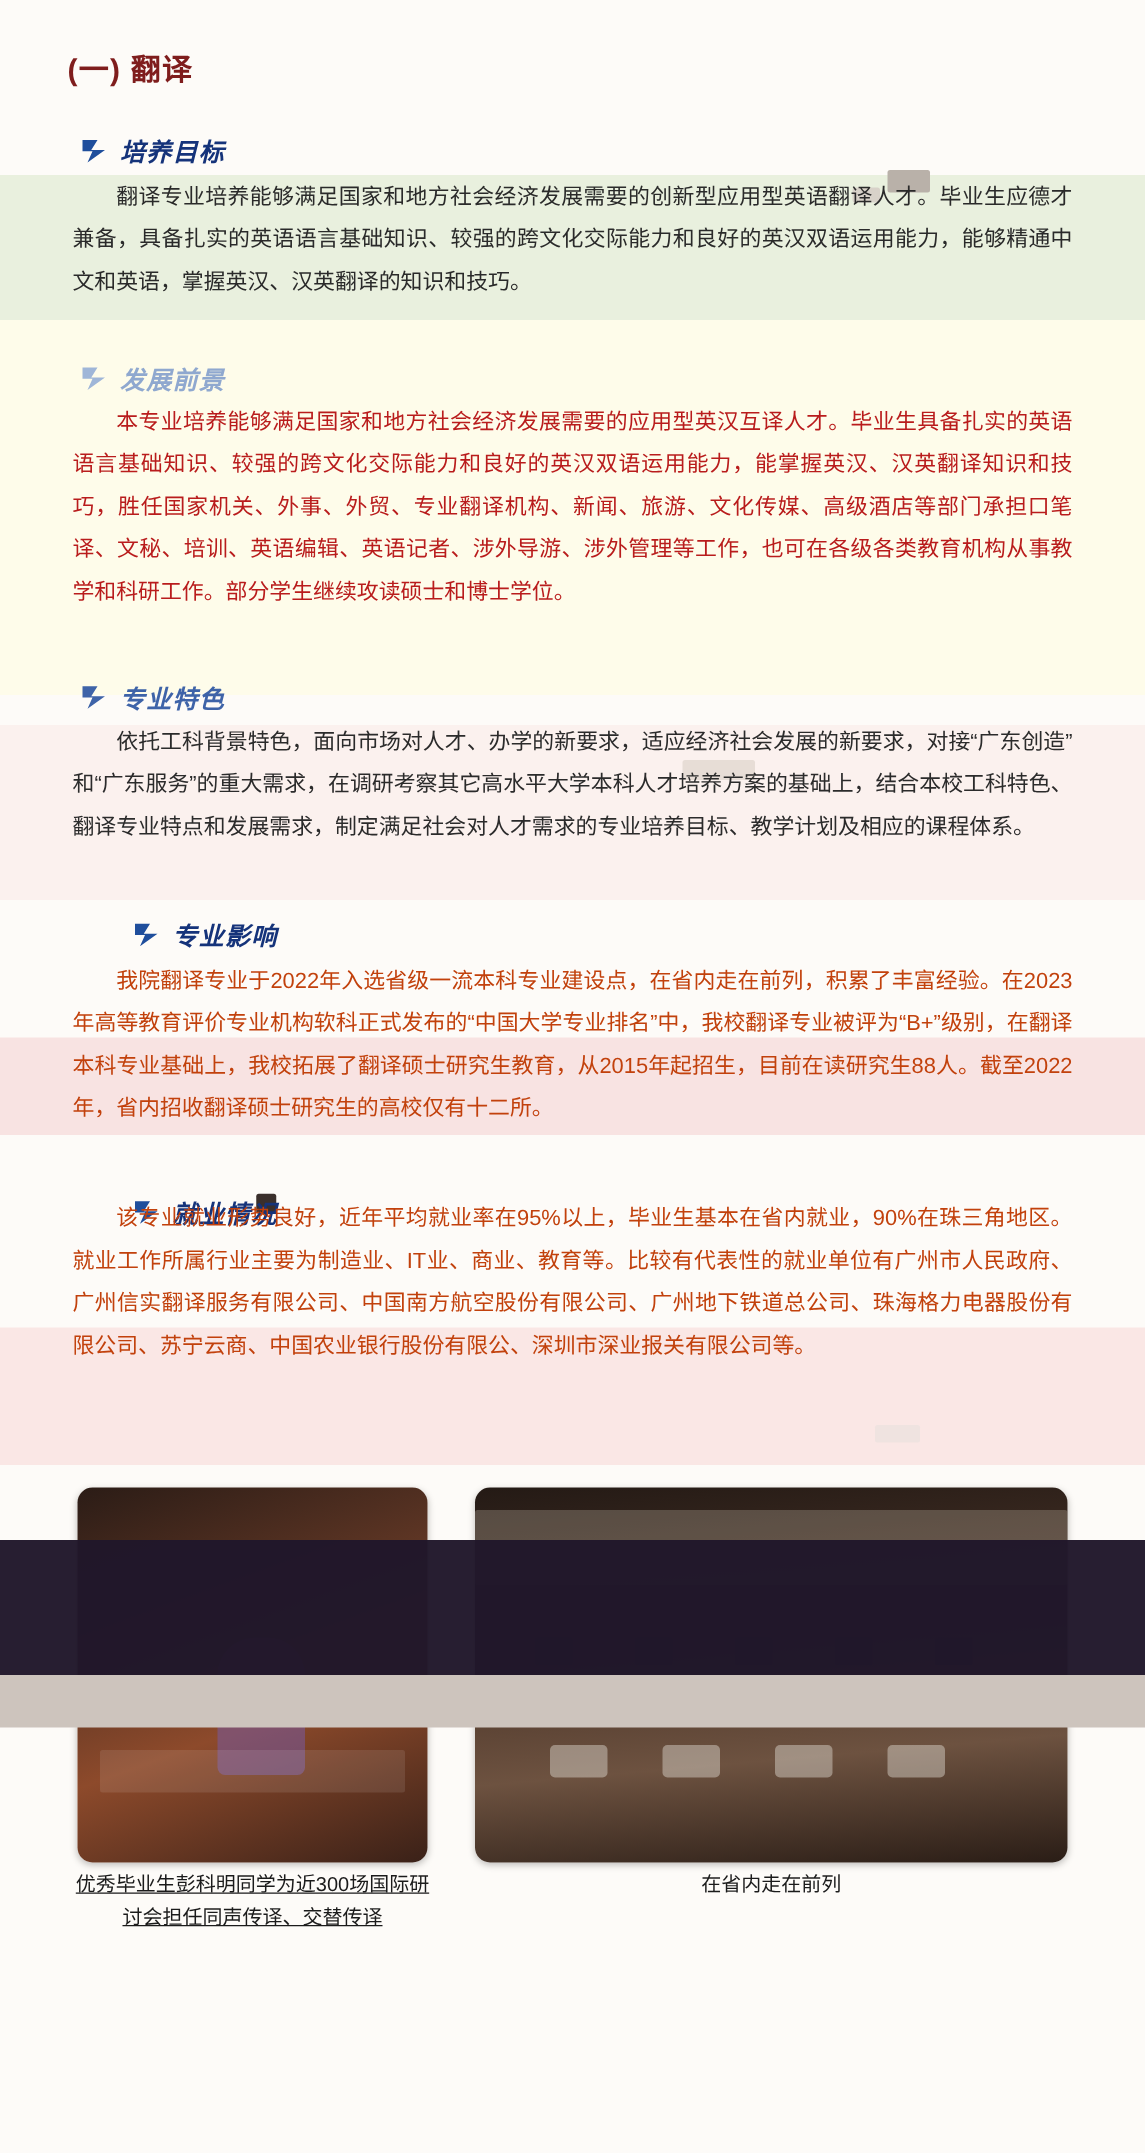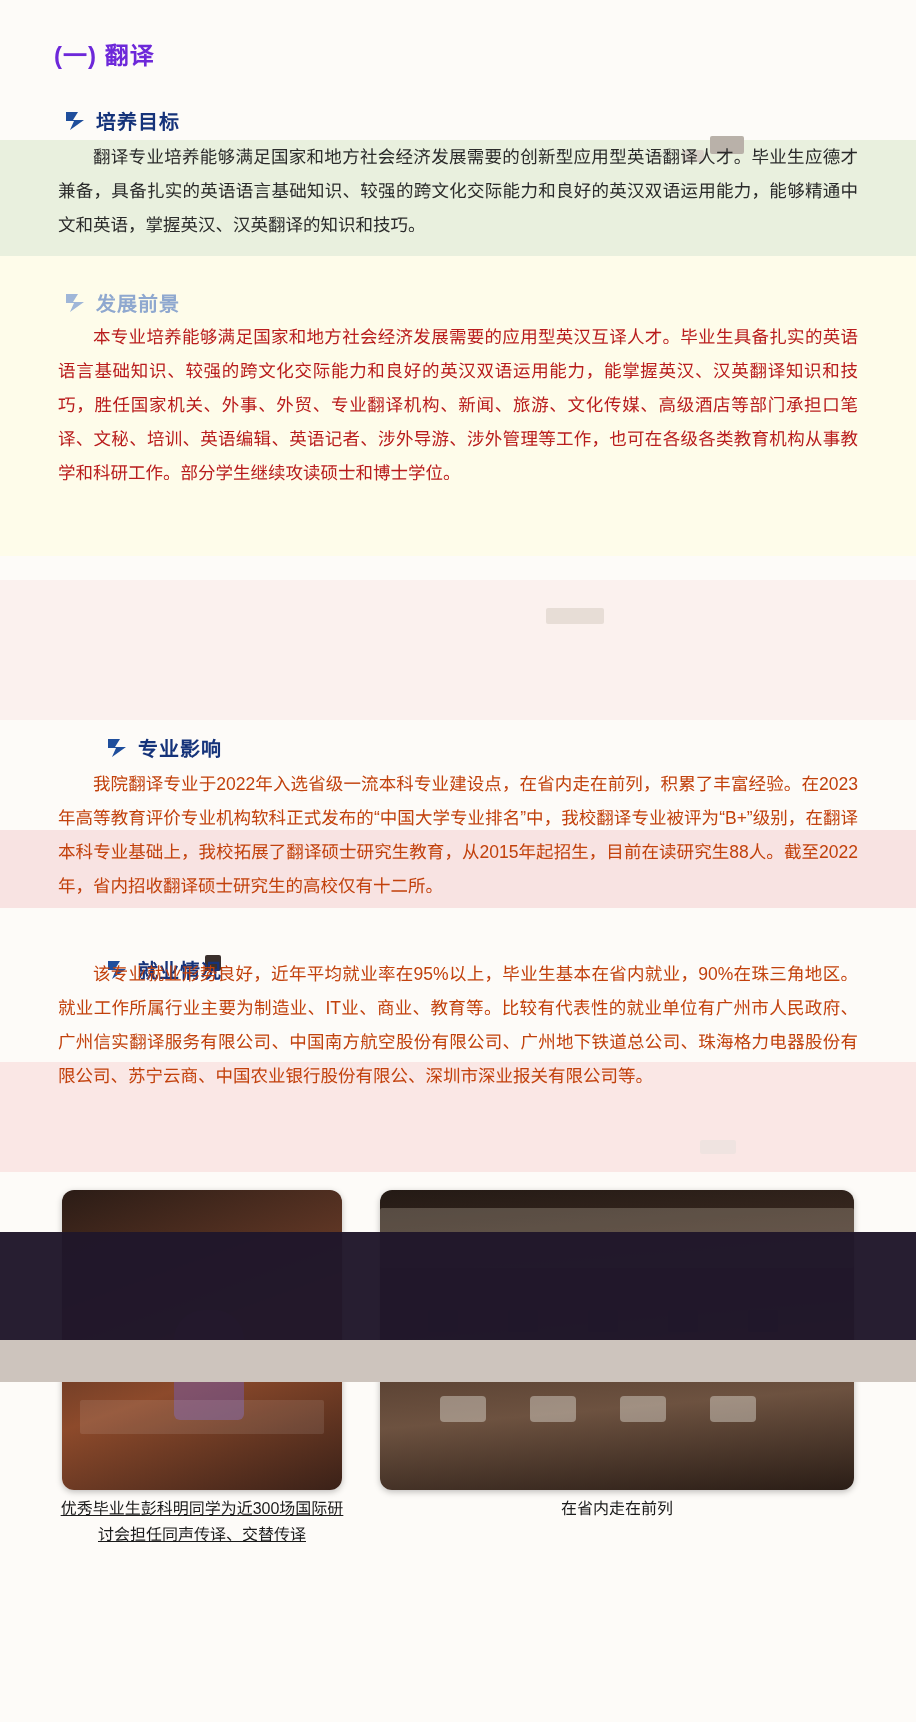--- a/index.html
+++ b/index.html
@@ -25,26 +25,26 @@
   .band-cream{top:256px;height:300px;background:rgba(253,252,228,.72);}
   .band-rose1{top:580px;height:140px;background:rgba(250,238,236,.85);}
   .band-rose2{top:830px;height:78px;background:rgba(246,221,220,.80);}
   .band-rose3{top:1062px;height:110px;background:rgba(249,226,224,.80);}
   .band-dark{top:1232px;height:110px;background:#20172a;opacity:.97;}
   .band-grey{top:1340px;height:42px;background:#cdc4bd;}
 
   
   .h-main{
     position:absolute;left:54px;top:36px;
-    font-size:24px;font-weight:bold;color:#6d28d9;letter-spacing:1px;
+    font-size:24px;font-weight:bold;color:#7f1d1d;letter-spacing:1px;
   }
   .sec{position:absolute;left:0;width:100%;}
   .sec-head{
     display:flex;align-items:center;gap:10px;
-    font-size:20px;font-weight:bold;color:#15337a;letter-spacing:1px;
+    font-size:20px;font-weight:bold;color:#15337a;letter-spacing:1px;font-style:italic;
   }
   .flag{
     width:22px;height:20px;flex:0 0 auto;display:block;
   }
   .para{
     position:absolute;
     left:58px;width:800px;
     font-size:17.5px;
     line-height:34px;
     text-align:justify;
@@ -122,20 +122,29 @@
   <div class="sec faded" style="top:288px;">
     <div class="sec-head" style="margin-left:64px;">
       <svg class="flag" viewBox="0 0 22 20">
         <path d="M2 1 L14 1 L9 9 L20 9 L6 19 L10 10 L2 10 Z"></path>
       </svg>
       <span>发展前景</span>
     </div>
   </div>
   <div class="para washed" style="top:320px;">本专业培养能够满足国家和地方社会经济发展需要的应用型英汉互译人才。毕业生具备扎实的英语语言基础知识、较强的跨文化交际能力和良好的英汉双语运用能力，能掌握英汉、汉英翻译知识和技巧，胜任国家机关、外事、外贸、专业翻译机构、新闻、旅游、文化传媒、高级酒店等部门承担口笔译、文秘、培训、英语编辑、英语记者、涉外导游、涉外管理等工作，也可在各级各类教育机构从事教学和科研工作。部分学生继续攻读硕士和博士学位。</div>
 
+  <div class="sec" style="top:543px;">
+    <div class="sec-head" style="margin-left:64px;color:#3e63a8;">
+      <svg class="flag" viewBox="0 0 22 20">
+        <path d="M2 1 L14 1 L9 9 L20 9 L6 19 L10 10 L2 10 Z" fill="#3e63a8"></path>
+      </svg>
+      <span>专业特色</span>
+    </div>
+  </div>
+  <div class="para" style="top:576px;color:#2b2b2b;">依托工科背景特色，面向市场对人才、办学的新要求，适应经济社会发展的新要求，对接“广东创造”和“广东服务”的重大需求，在调研考察其它高水平大学本科人才培养方案的基础上，结合本校工科特色、翻译专业特点和发展需求，制定满足社会对人才需求的专业培养目标、教学计划及相应的课程体系。</div>
 
   <div class="sec" style="top:733px;">
     <div class="sec-head" style="margin-left:106px;">
       <svg class="flag" viewBox="0 0 22 20">
         <path d="M2 1 L14 1 L9 9 L20 9 L6 19 L10 10 L2 10 Z" fill="#1f4e9c"></path>
       </svg>
       <span>专业影响</span>
     </div>
   </div>
   <div class="para" style="top:767px;">我院翻译专业于2022年入选省级一流本科专业建设点，在省内走在前列，积累了丰富经验。在2023年高等教育评价专业机构软科正式发布的“中国大学专业排名”中，我校翻译专业被评为“B+”级别，在翻译本科专业基础上，我校拓展了翻译硕士研究生教育，从2015年起招生，目前在读研究生88人。截至2022年，省内招收翻译硕士研究生的高校仅有十二所。</div>

